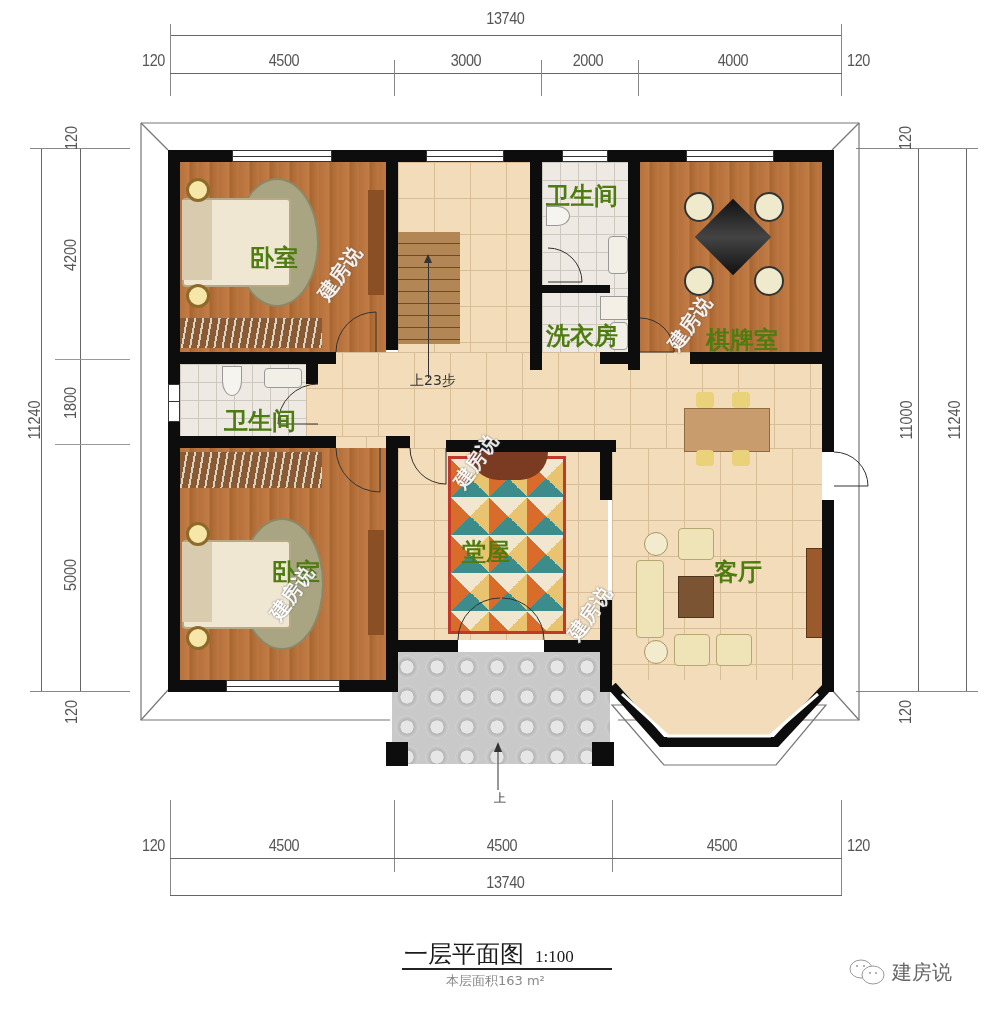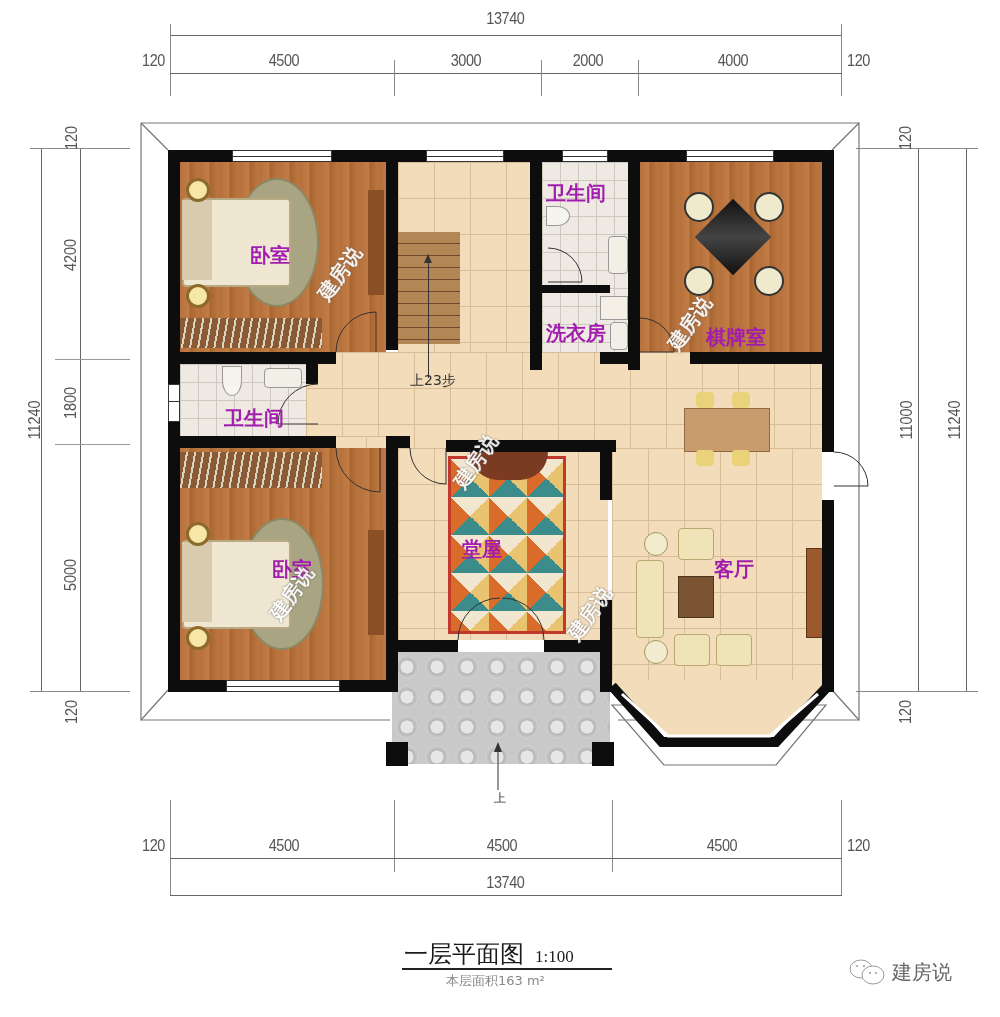--- a/index.html
+++ b/index.html
@@ -1,20 +1,20 @@
 <!DOCTYPE html>
 <html><head>
 <meta charset="utf-8">
 <style>
   html,body{margin:0;padding:0;background:#fff;}
   body{width:1000px;height:1017px;position:relative;overflow:hidden;font-family:"DejaVu Sans",sans-serif;}
   .abs{position:absolute;}
   .dimtxt{position:absolute;font-family:"Liberation Sans",sans-serif;font-size:17px;color:#555;letter-spacing:-0.5px;transform:scaleX(0.85);}
   .vtxt{position:absolute;font-family:"Liberation Sans",sans-serif;font-size:17px;color:#555;transform:rotate(-90deg) scaleX(0.85);transform-origin:center;white-space:nowrap;}
-  .room-label{position:absolute;font-size:20px;color:#a21caf;font-weight:bold;white-space:nowrap;font-family:Liberation Mono, monospace;}
+  .room-label{position:absolute;font-size:24px;color:#4d7c0f;font-weight:bold;white-space:nowrap;font-family:Liberation Mono, monospace;}
   .wood{background:repeating-linear-gradient(90deg,#b7713d 0px,#c27c45 9px,#a8652f 10px,#bd7842 19px,#b06a35 20px);}
   .tile{background-color:#f3dcb9;background-image:linear-gradient(#d8bd96 1px,transparent 1px),linear-gradient(90deg,#d8bd96 1px,transparent 1px);background-size:36px 36px;}
   .btile{background-color:#eee9e2;background-image:linear-gradient(#cfc8bf 1px,transparent 1px),linear-gradient(90deg,#cfc8bf 1px,transparent 1px);background-size:18px 18px;}
   .gtile{background-color:#c9c9c9;background-image:radial-gradient(circle,#e6e6e6 30%,#b5b5b5 32%,#d0d0d0 55%,transparent 56%);background-size:30px 30px;}
   .wall{position:absolute;background:#0d0d0d;}
   .win{position:absolute;background:#fff;border:1px solid #333;box-sizing:border-box;}
   .win::after{content:"";position:absolute;left:0;right:0;top:45%;border-top:1px solid #333;}
   .watermark{position:absolute;color:#fff;font-weight:bold;font-size:20px;text-shadow:0 0 2px #555;transform:rotate(-55deg);white-space:nowrap;opacity:0.9;}
 </style>
 </head>

